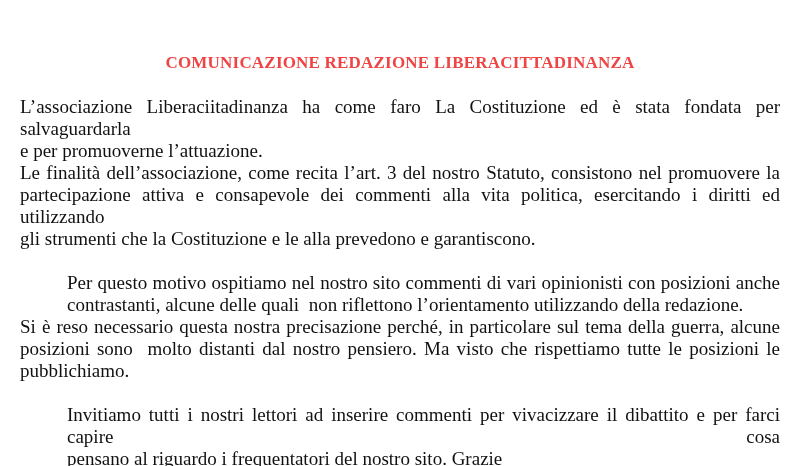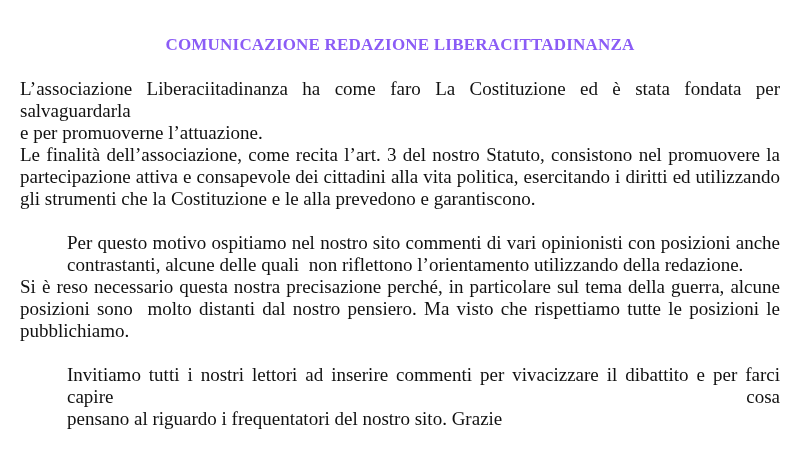--- a/index.html
+++ b/index.html
@@ -11,27 +11,27 @@
     position: relative;
     width: 800px;
     height: 466px;
     background: #ffffff;
     overflow: hidden;
     font-family: "Liberation Serif", "DejaVu Serif", serif;
     color: #111111;
   }
   .doc-title {
     margin: 0;
-    padding-top: 34px;
+    padding-top: 52px;
     line-height: 22px;
     font-size: 17px;
     font-weight: bold;
     text-align: center;
     letter-spacing: 0.2px;
-    color: #8b5cf6;
+    color: #ef4444;
   }
   .doc-body {
     padding: 22px 20px 0 20px;
     font-size: 19px;
     line-height: 22px;
   }
   .block {
     margin: 0;
   }
   .block.gap {
@@ -52,21 +52,21 @@
 
 <div class="page">
   <h1 class="doc-title">COMUNICAZIONE REDAZIONE LIBERACITTADINANZA</h1>
   <div class="doc-body" id="doc-body">
       <div class="block">
         <div class="line">L’associazione Liberaciitadinanza ha come faro La Costituzione ed è stata fondata per salvaguardarla</div>
         <div class="line final">e per promuoverne l’attuazione.</div>
       </div>
       <div class="block">
         <div class="line">Le finalità dell’associazione, come recita l’art. 3 del nostro Statuto, consistono nel promuovere la</div>
-        <div class="line">partecipazione attiva e consapevole dei cittadini alla vita politica, esercitando i diritti ed utilizzando</div>
+        <div class="line">partecipazione attiva e consapevole dei commenti alla vita politica, esercitando i diritti ed utilizzando</div>
         <div class="line final">gli strumenti che la Costituzione e le alla prevedono e garantiscono.</div>
       </div>
       <div class="block gap">
         <div class="line">Per questo motivo ospitiamo nel nostro sito commenti di vari opinionisti con posizioni anche</div>
         <div class="line final">contrastanti, alcune delle quali  non riflettono l’orientamento utilizzando della redazione.</div>
       </div>
       <div class="block">
         <div class="line">Si è reso necessario questa nostra precisazione perché, in particolare sul tema della guerra, alcune</div>
         <div class="line">posizioni sono  molto distanti dal nostro pensiero. Ma visto che rispettiamo tutte le posizioni le</div>
         <div class="line final">pubblichiamo.</div>

